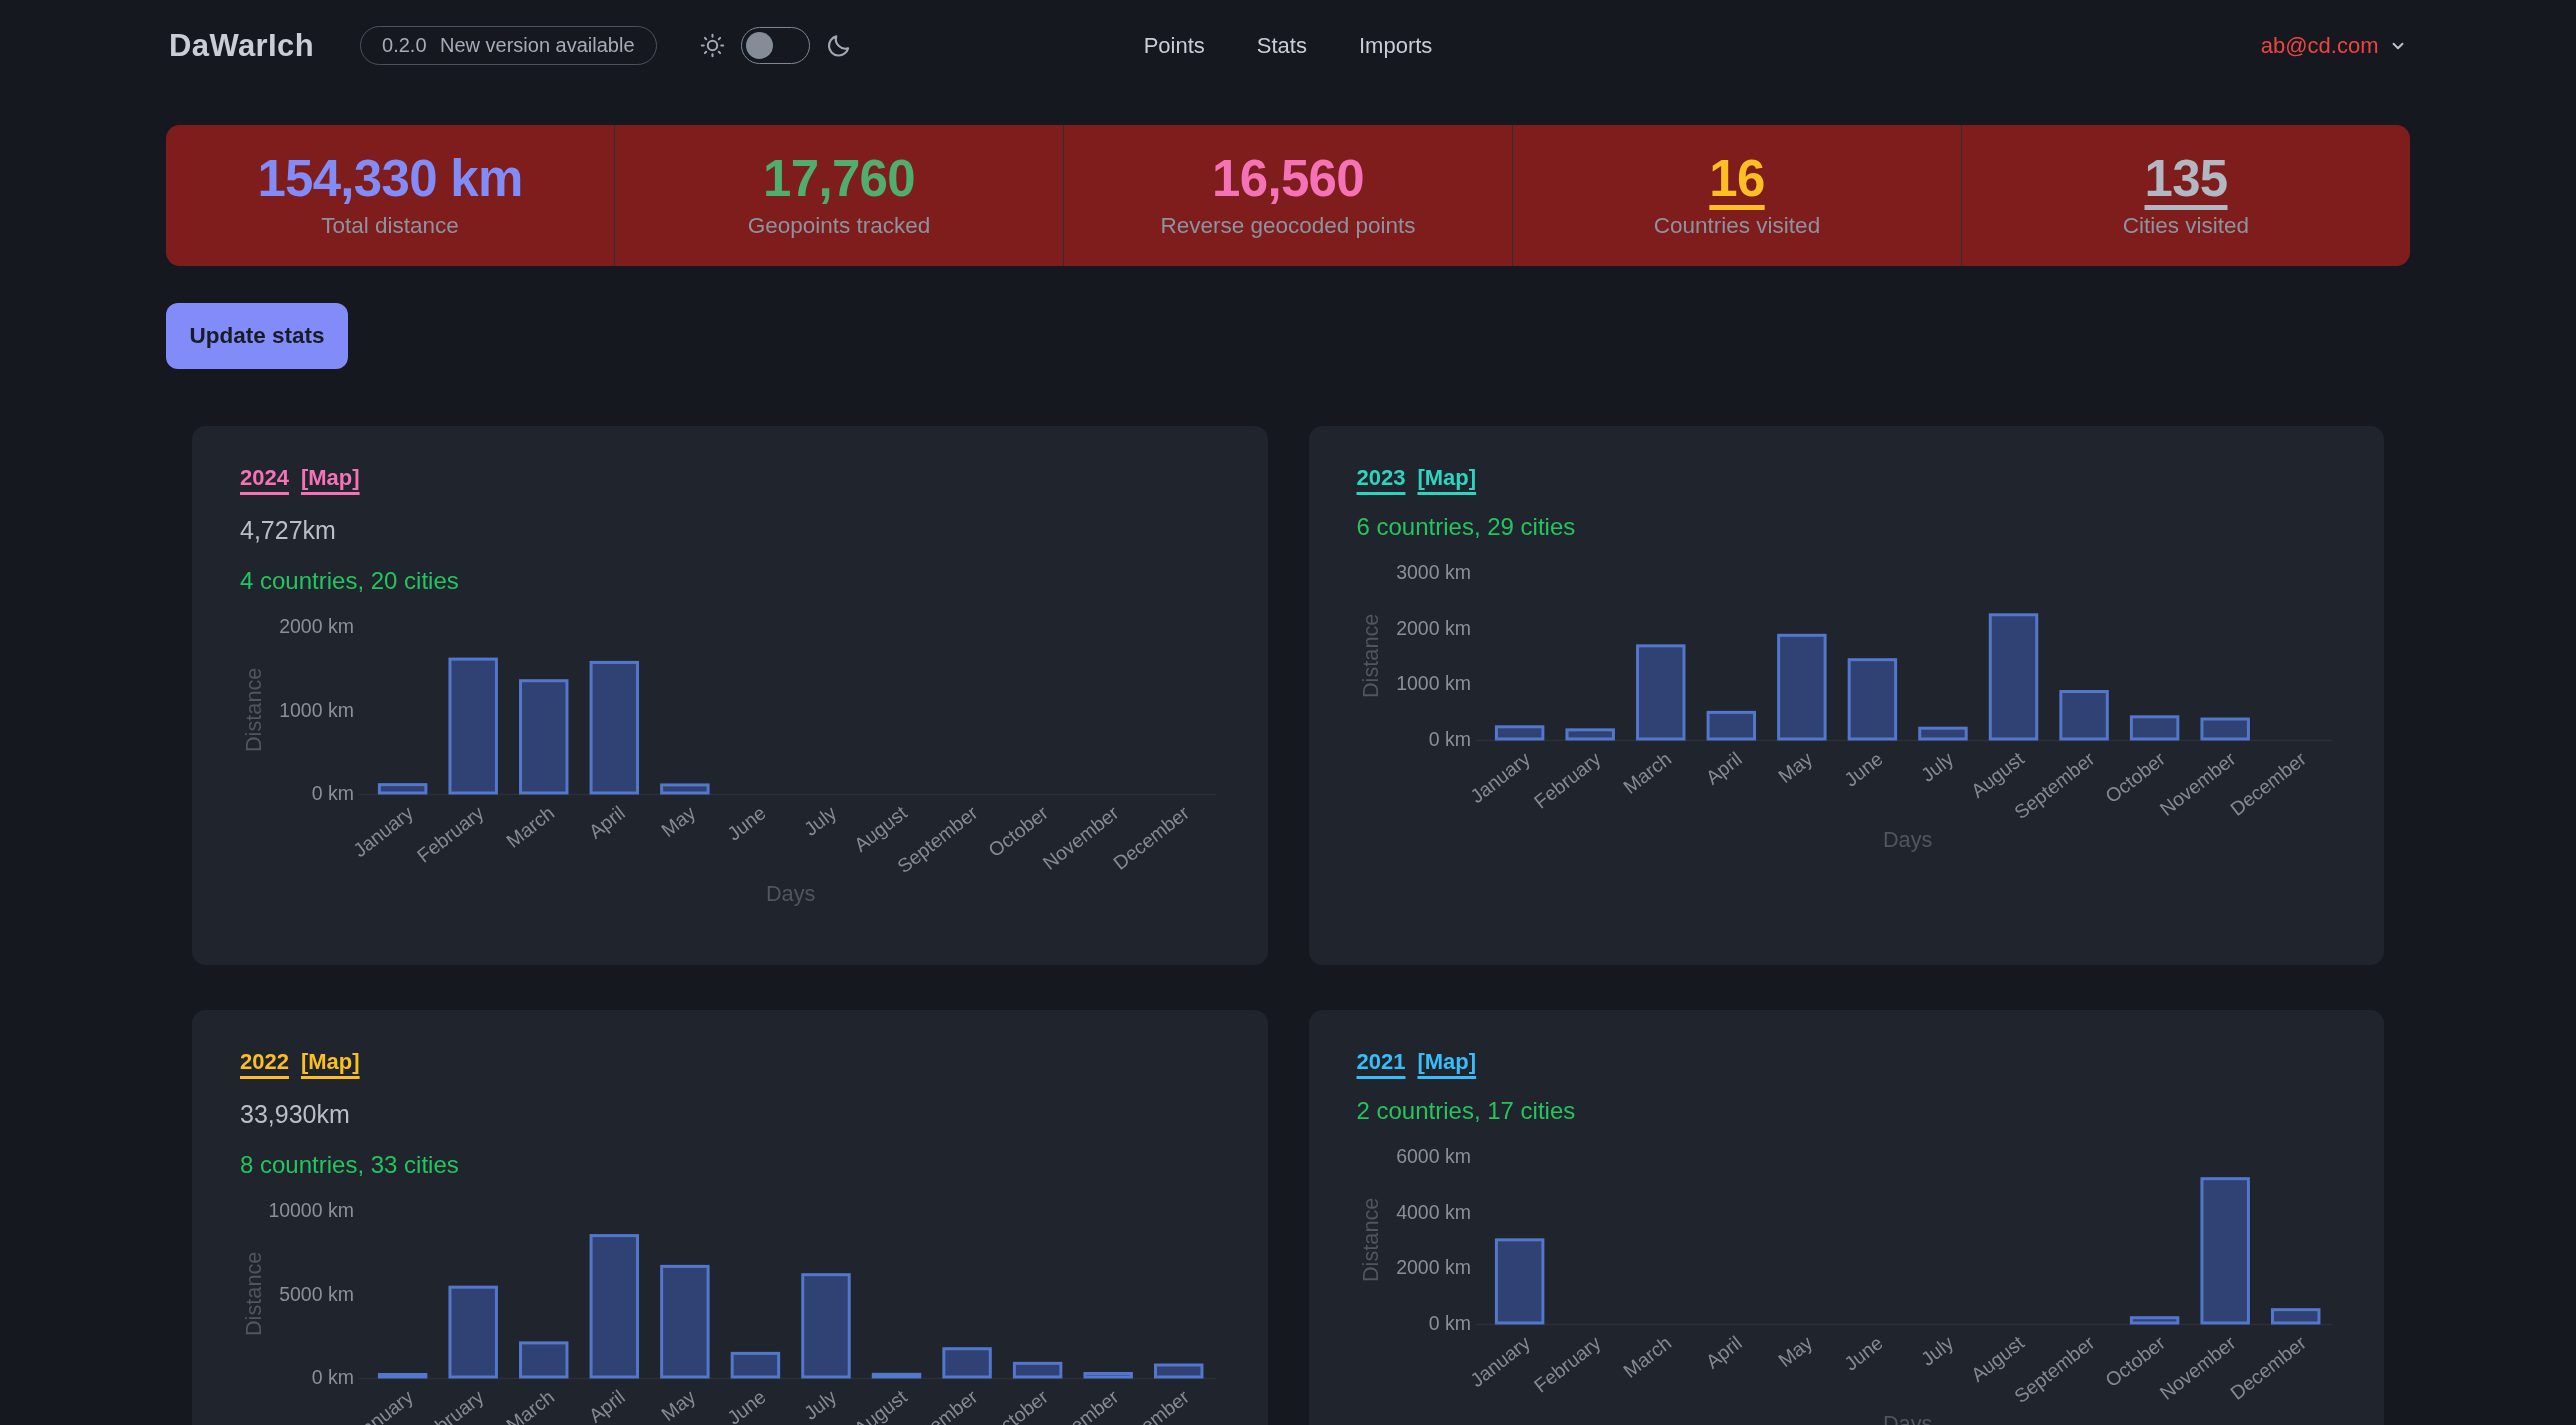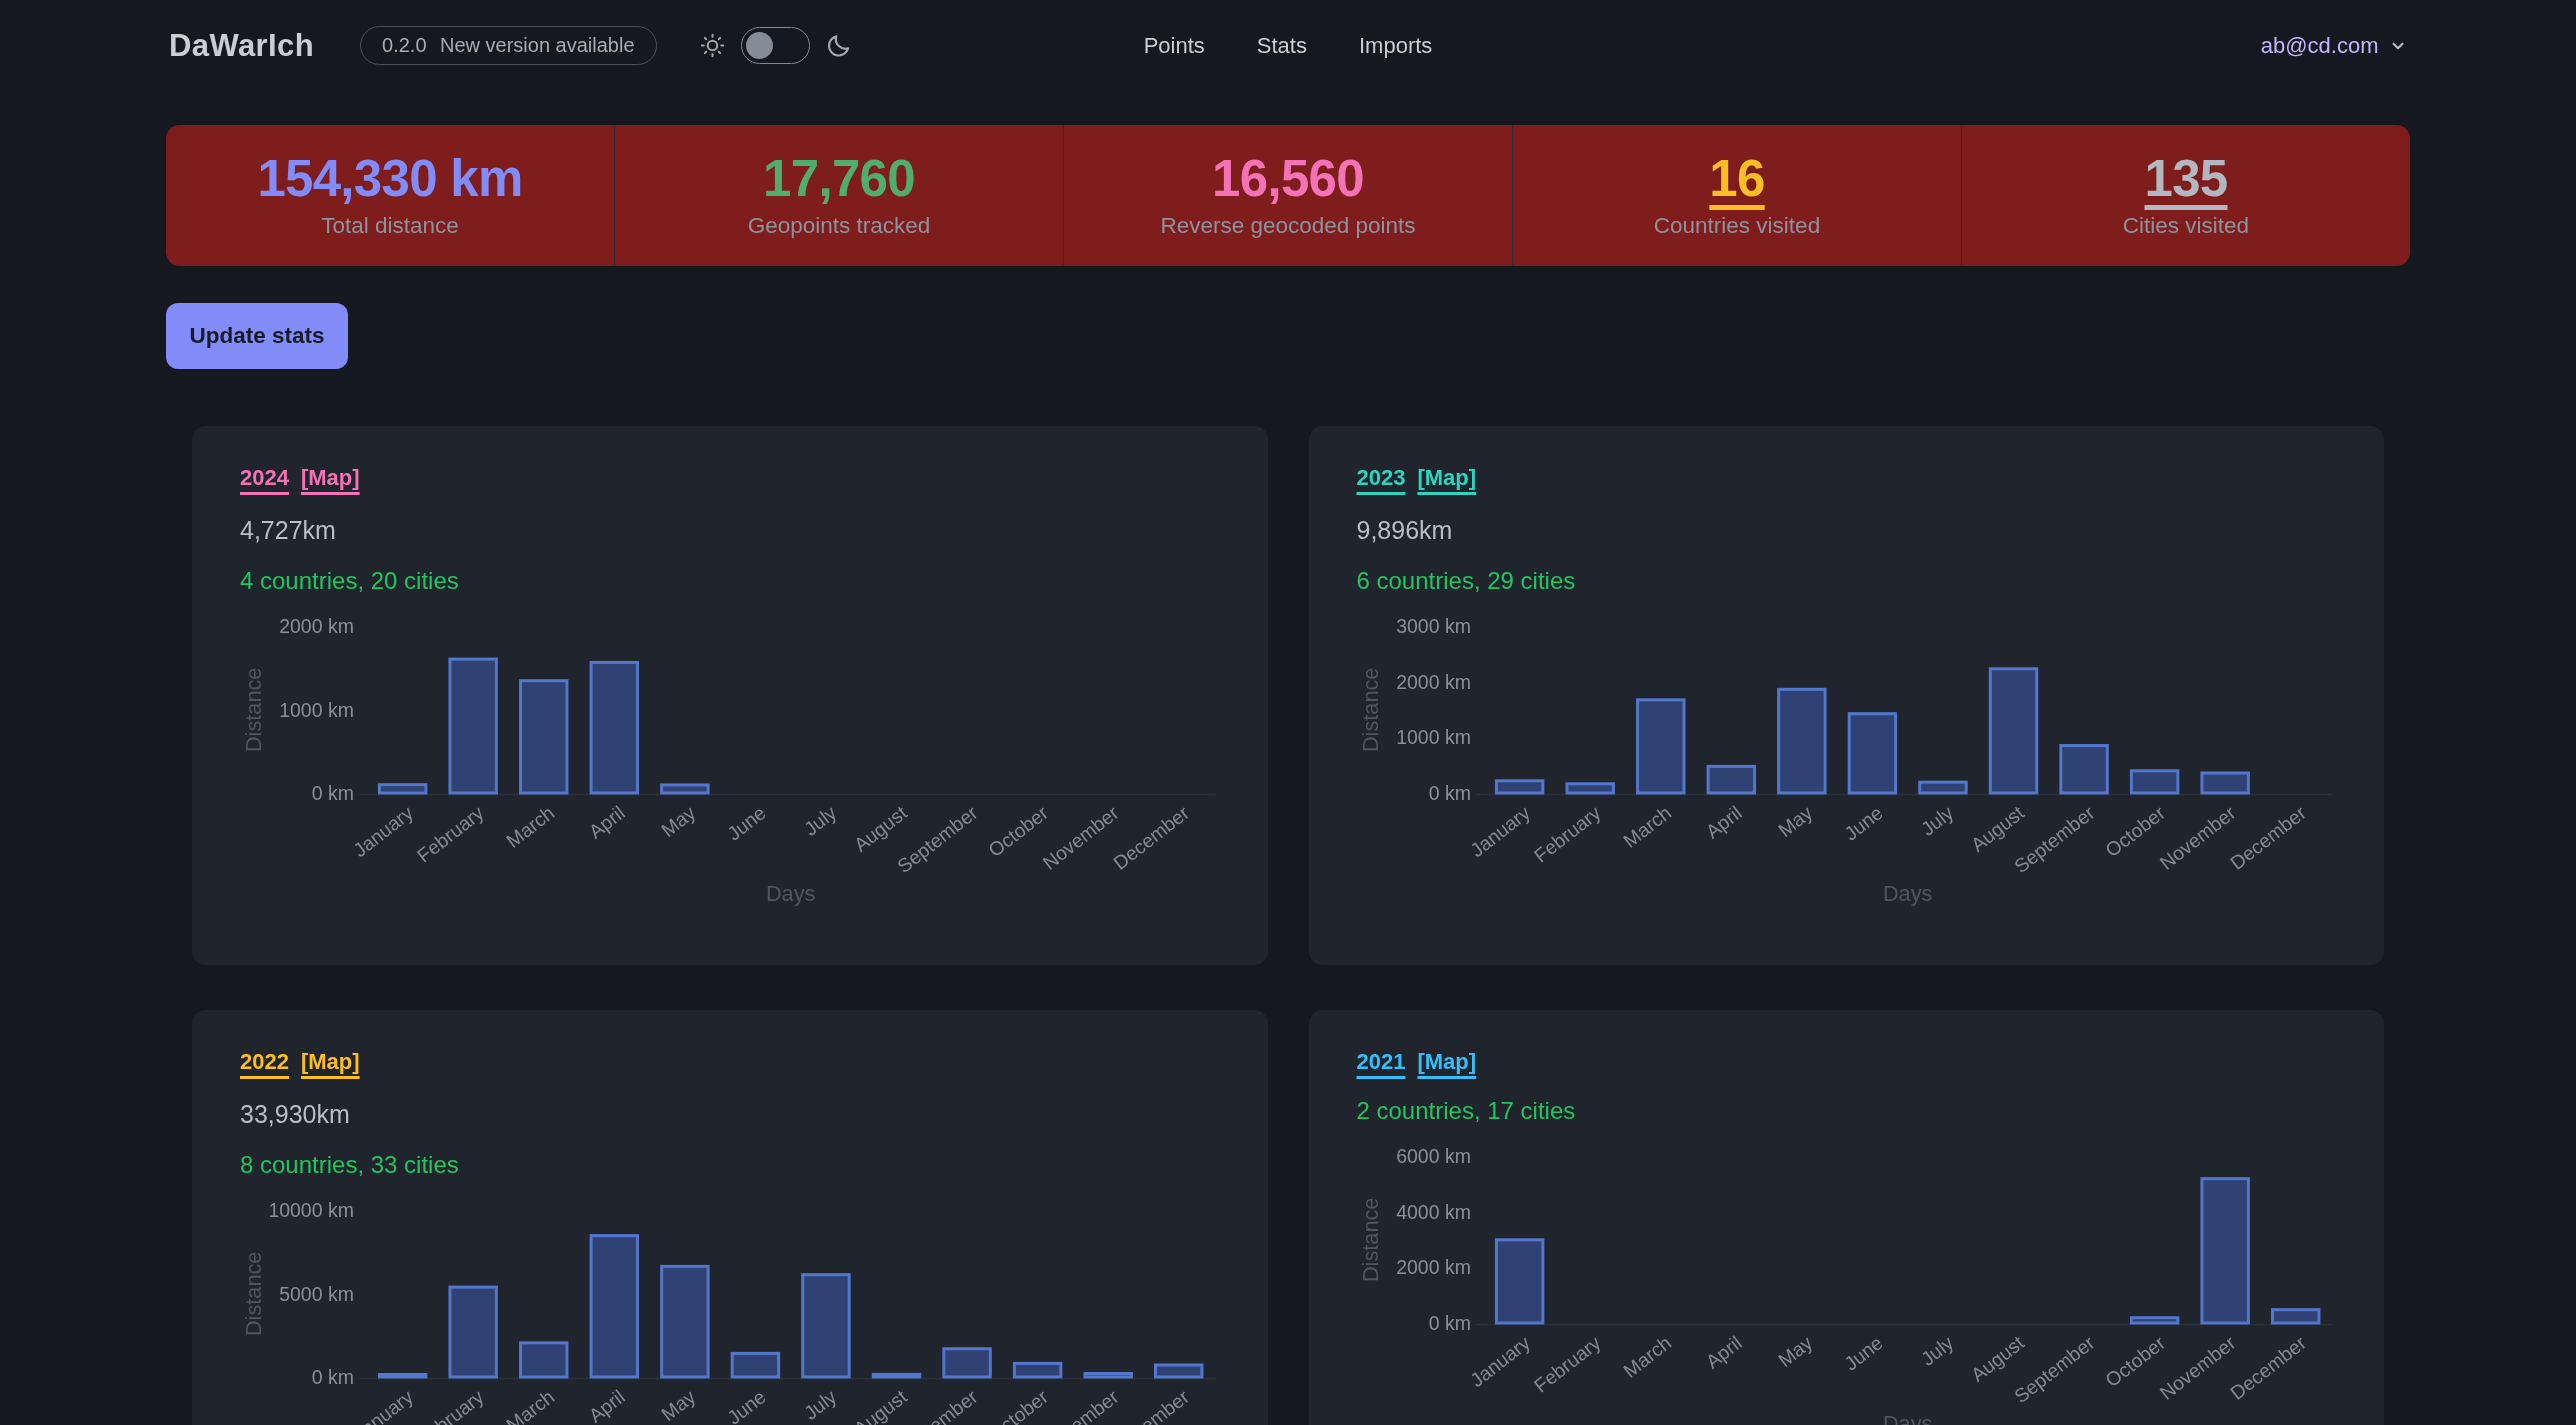--- a/index.html
+++ b/index.html
@@ -13,21 +13,21 @@
   .header { position:relative; display:flex; align-items:center; height:91px; padding:0 169px; }
   .logo { font-size:31px; font-weight:800; color:#c9ced6; letter-spacing:0.4px; }
   .badge { margin-left:46px; display:flex; align-items:center; gap:13.5px; height:39px; padding:0 21px;
            border:1.5px solid #4c525c; border-radius:749px; font-size:20px; color:#a6acb6; white-space:nowrap; cursor:pointer; }
   .theme { margin-left:42px; display:flex; align-items:center; gap:15px; }
   .toggle { width:69px; height:37px; border:1.5px solid #7f8791; border-radius:749px; position:relative; cursor:pointer; }
   .knob { position:absolute; left:4.5px; top:3.7px; width:27px; height:27px; border-radius:50%; background:#848c97; }
   .nav { position:absolute; left:50%; top:0; height:91px; transform:translateX(-50%);
          display:flex; align-items:center; gap:52px; }
   .nav a { font-size:22px; color:#c9cdd5; text-decoration:none; cursor:pointer; }
-  .user { margin-left:auto; display:flex; align-items:center; gap:10.5px; font-size:22px; color:#c4b5fd; cursor:pointer; }
+  .user { margin-left:auto; display:flex; align-items:center; gap:10.5px; font-size:22px; color:#ef4444; cursor:pointer; }
   
   .stats { margin:34px 166px 0; background:#7f1d1d; border-radius:13.5px; display:flex; height:141px; }
   .stat { flex:1; display:flex; flex-direction:column; align-items:center; justify-content:center; gap:9px; }
   .stat + .stat { border-left:1.5px solid #2a2f39; }
   .stat-value { font-size:51px; font-weight:800; letter-spacing:-0.7px; line-height:1; }
   .stat-value.underlined { text-decoration:underline; text-decoration-thickness:4.5px; text-underline-offset:9px; cursor:pointer; }
   .stat-label { font-size:22.5px; color:#8d939e; }
   
   .update-btn { display:block; margin:37px 0 0 166px; width:182px; height:66px; border:none; border-radius:12px;
                 background:#818cf8; color:#181c26; font-size:22.5px; font-weight:700; font-family:inherit; cursor:pointer; }
@@ -142,21 +142,20 @@
         <text text-anchor="end" font-size="26" fill="#848a95" transform="translate(1174.8,278) rotate(-38)">November</text>
         <text text-anchor="end" font-size="26" fill="#848a95" transform="translate(1268.9,278) rotate(-38)">December</text>
         <text x="735" y="392" text-anchor="middle" font-size="29" fill="#50555f">Days</text>
       </svg>
   </div>
 
   <div class="card">
     <div class="card-title">
       <a style="color: rgb(45, 212, 191);">2023</a><a class="map-link" style="color: rgb(45, 212, 191);">[Map]</a>
     </div>
-    <div class="card-distance">9,896km</div>
     <div class="card-summary">6 countries, 29 cities</div>
     <svg class="chart" width="980" height="345" viewBox="0 0 1308 460">
         <text x="152" y="257" text-anchor="end" font-size="26" fill="#8a909b">0 km</text>
         <text x="152" y="183" text-anchor="end" font-size="26" fill="#8a909b">1000 km</text>
         <text x="152" y="109" text-anchor="end" font-size="26" fill="#8a909b">2000 km</text>
         <text x="152" y="35" text-anchor="end" font-size="26" fill="#8a909b">3000 km</text>
         <text text-anchor="middle" font-size="29" fill="#50555f" transform="translate(28,137) rotate(-90)">Distance</text>
         <line x1="158" y1="250" x2="1302" y2="250" stroke="#2b303a" stroke-width="2"></line>
         <rect x="186.08333333333334" y="231.72" width="62" height="16.28" fill="#2f4273" stroke="#5277cc" stroke-width="4"></rect>
         <rect x="280.25" y="235.79" width="62" height="12.21" fill="#2f4273" stroke="#5277cc" stroke-width="4"></rect>

